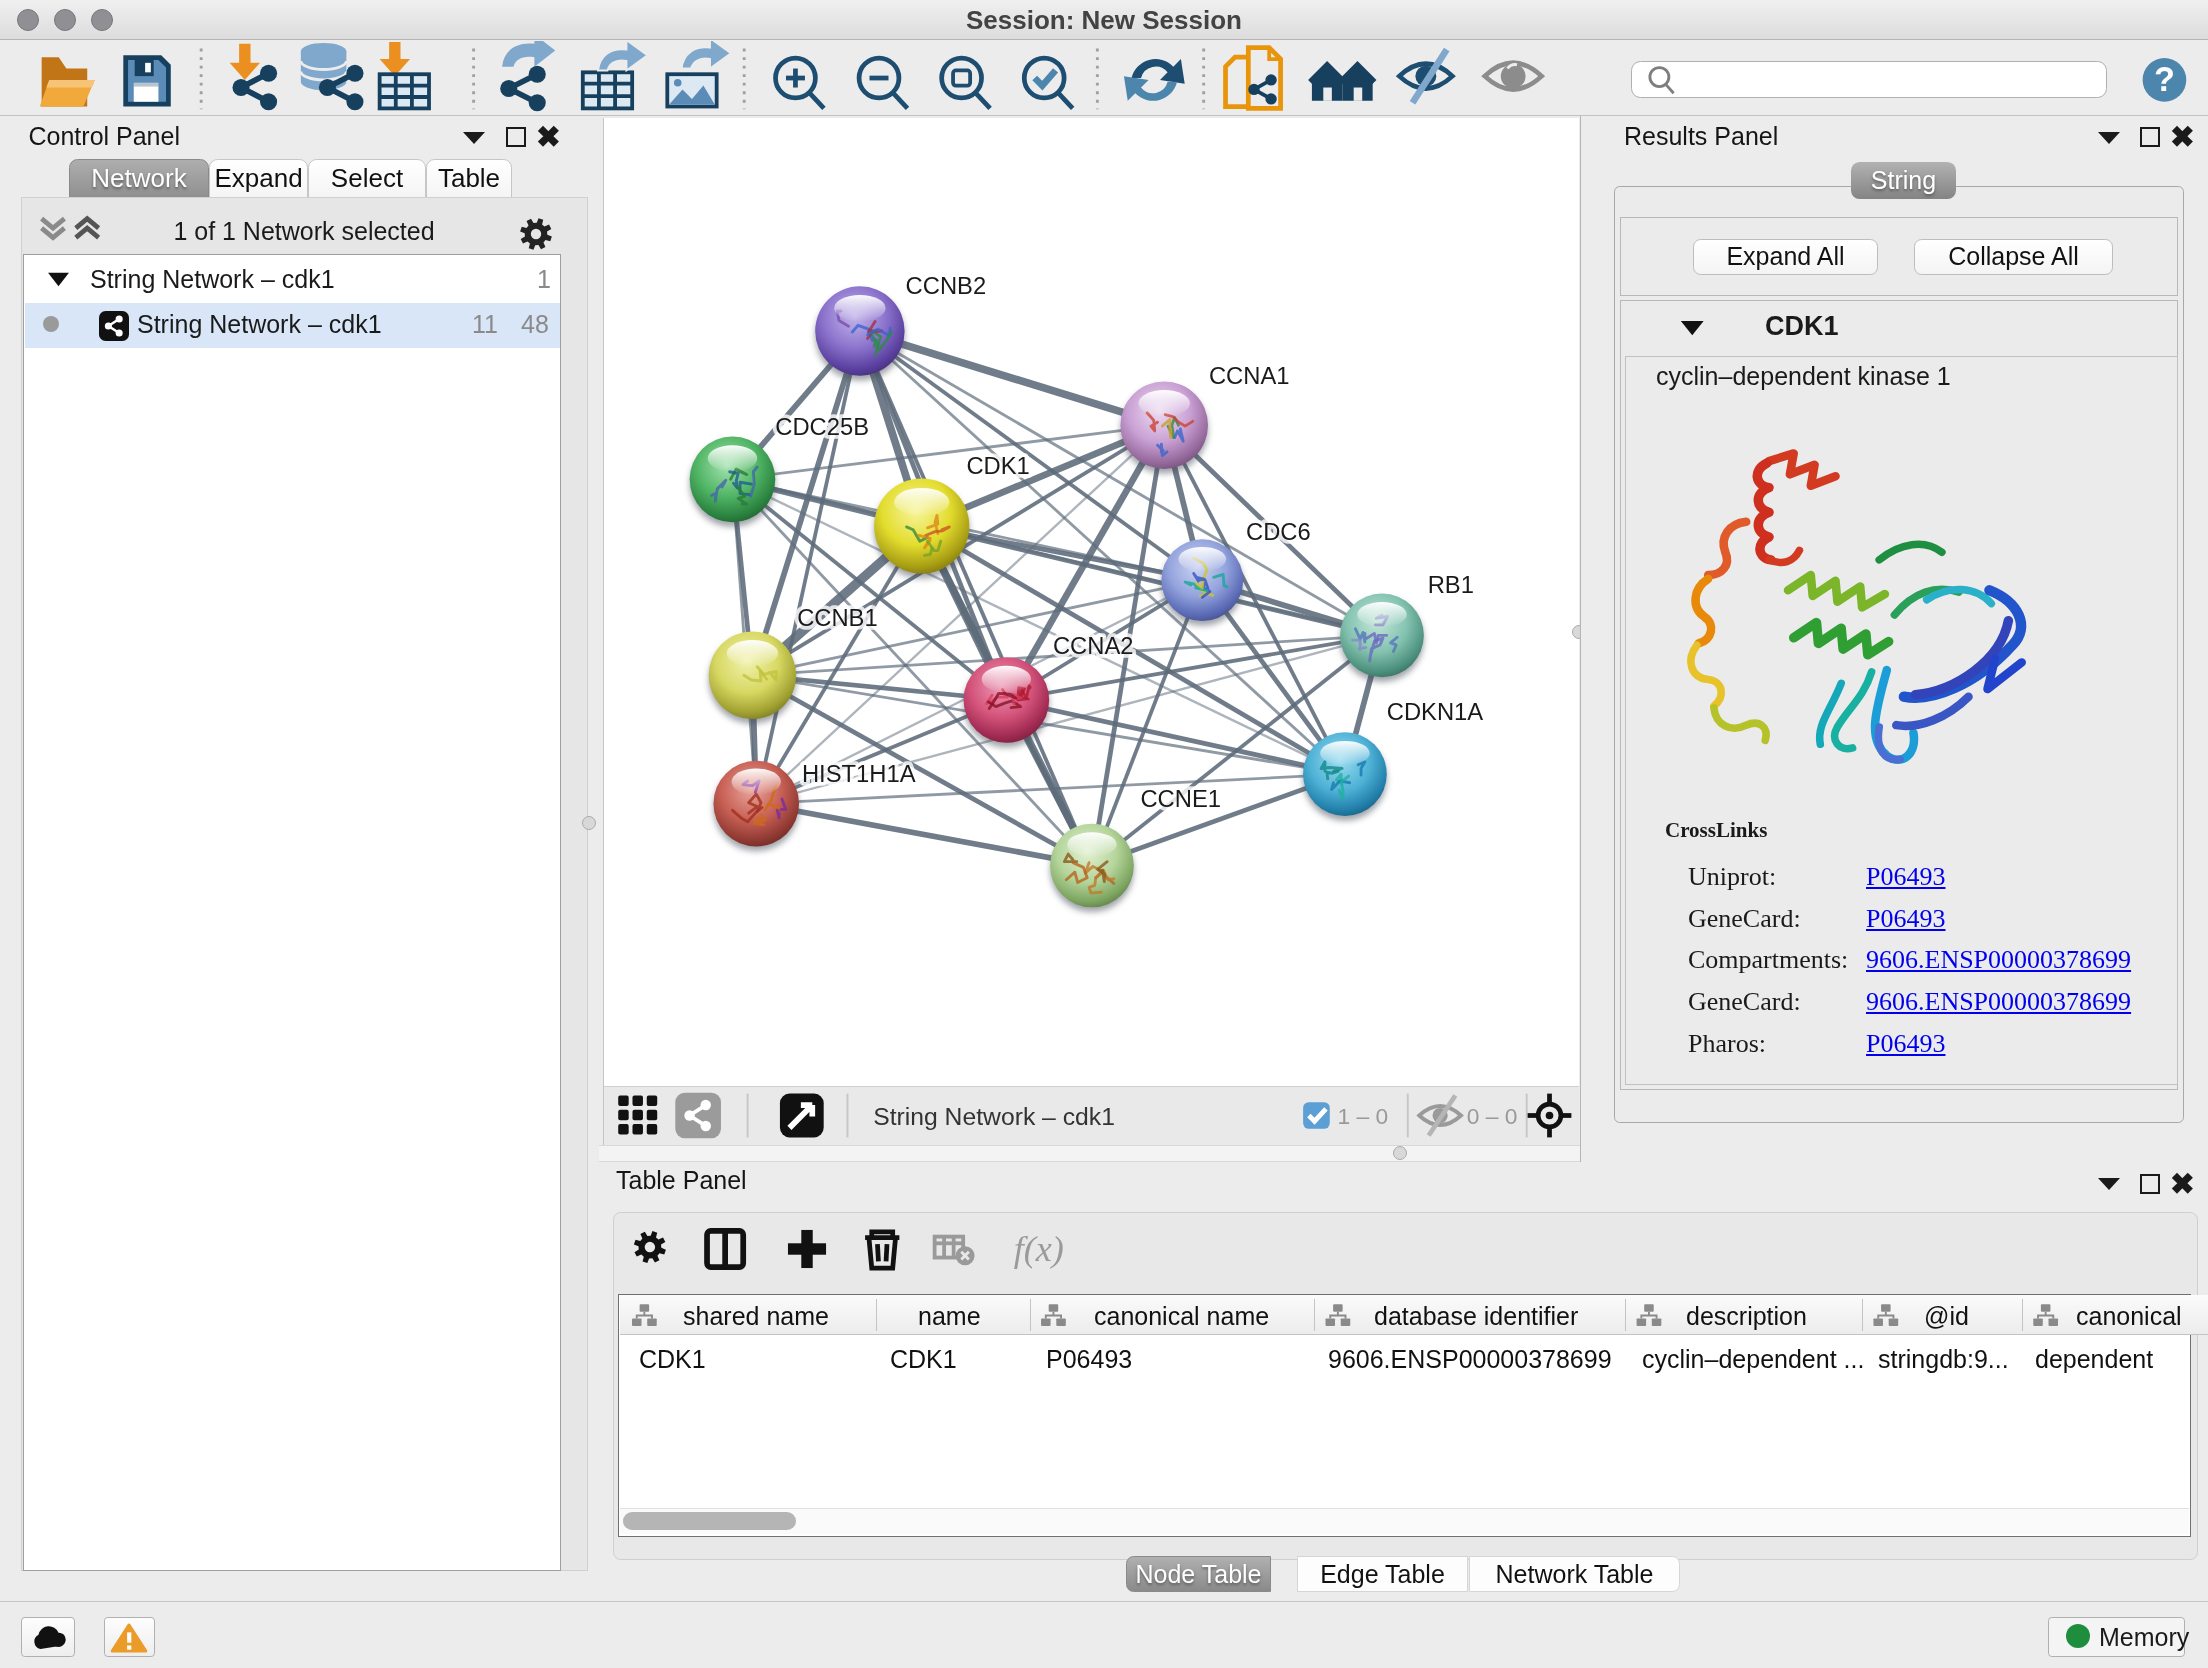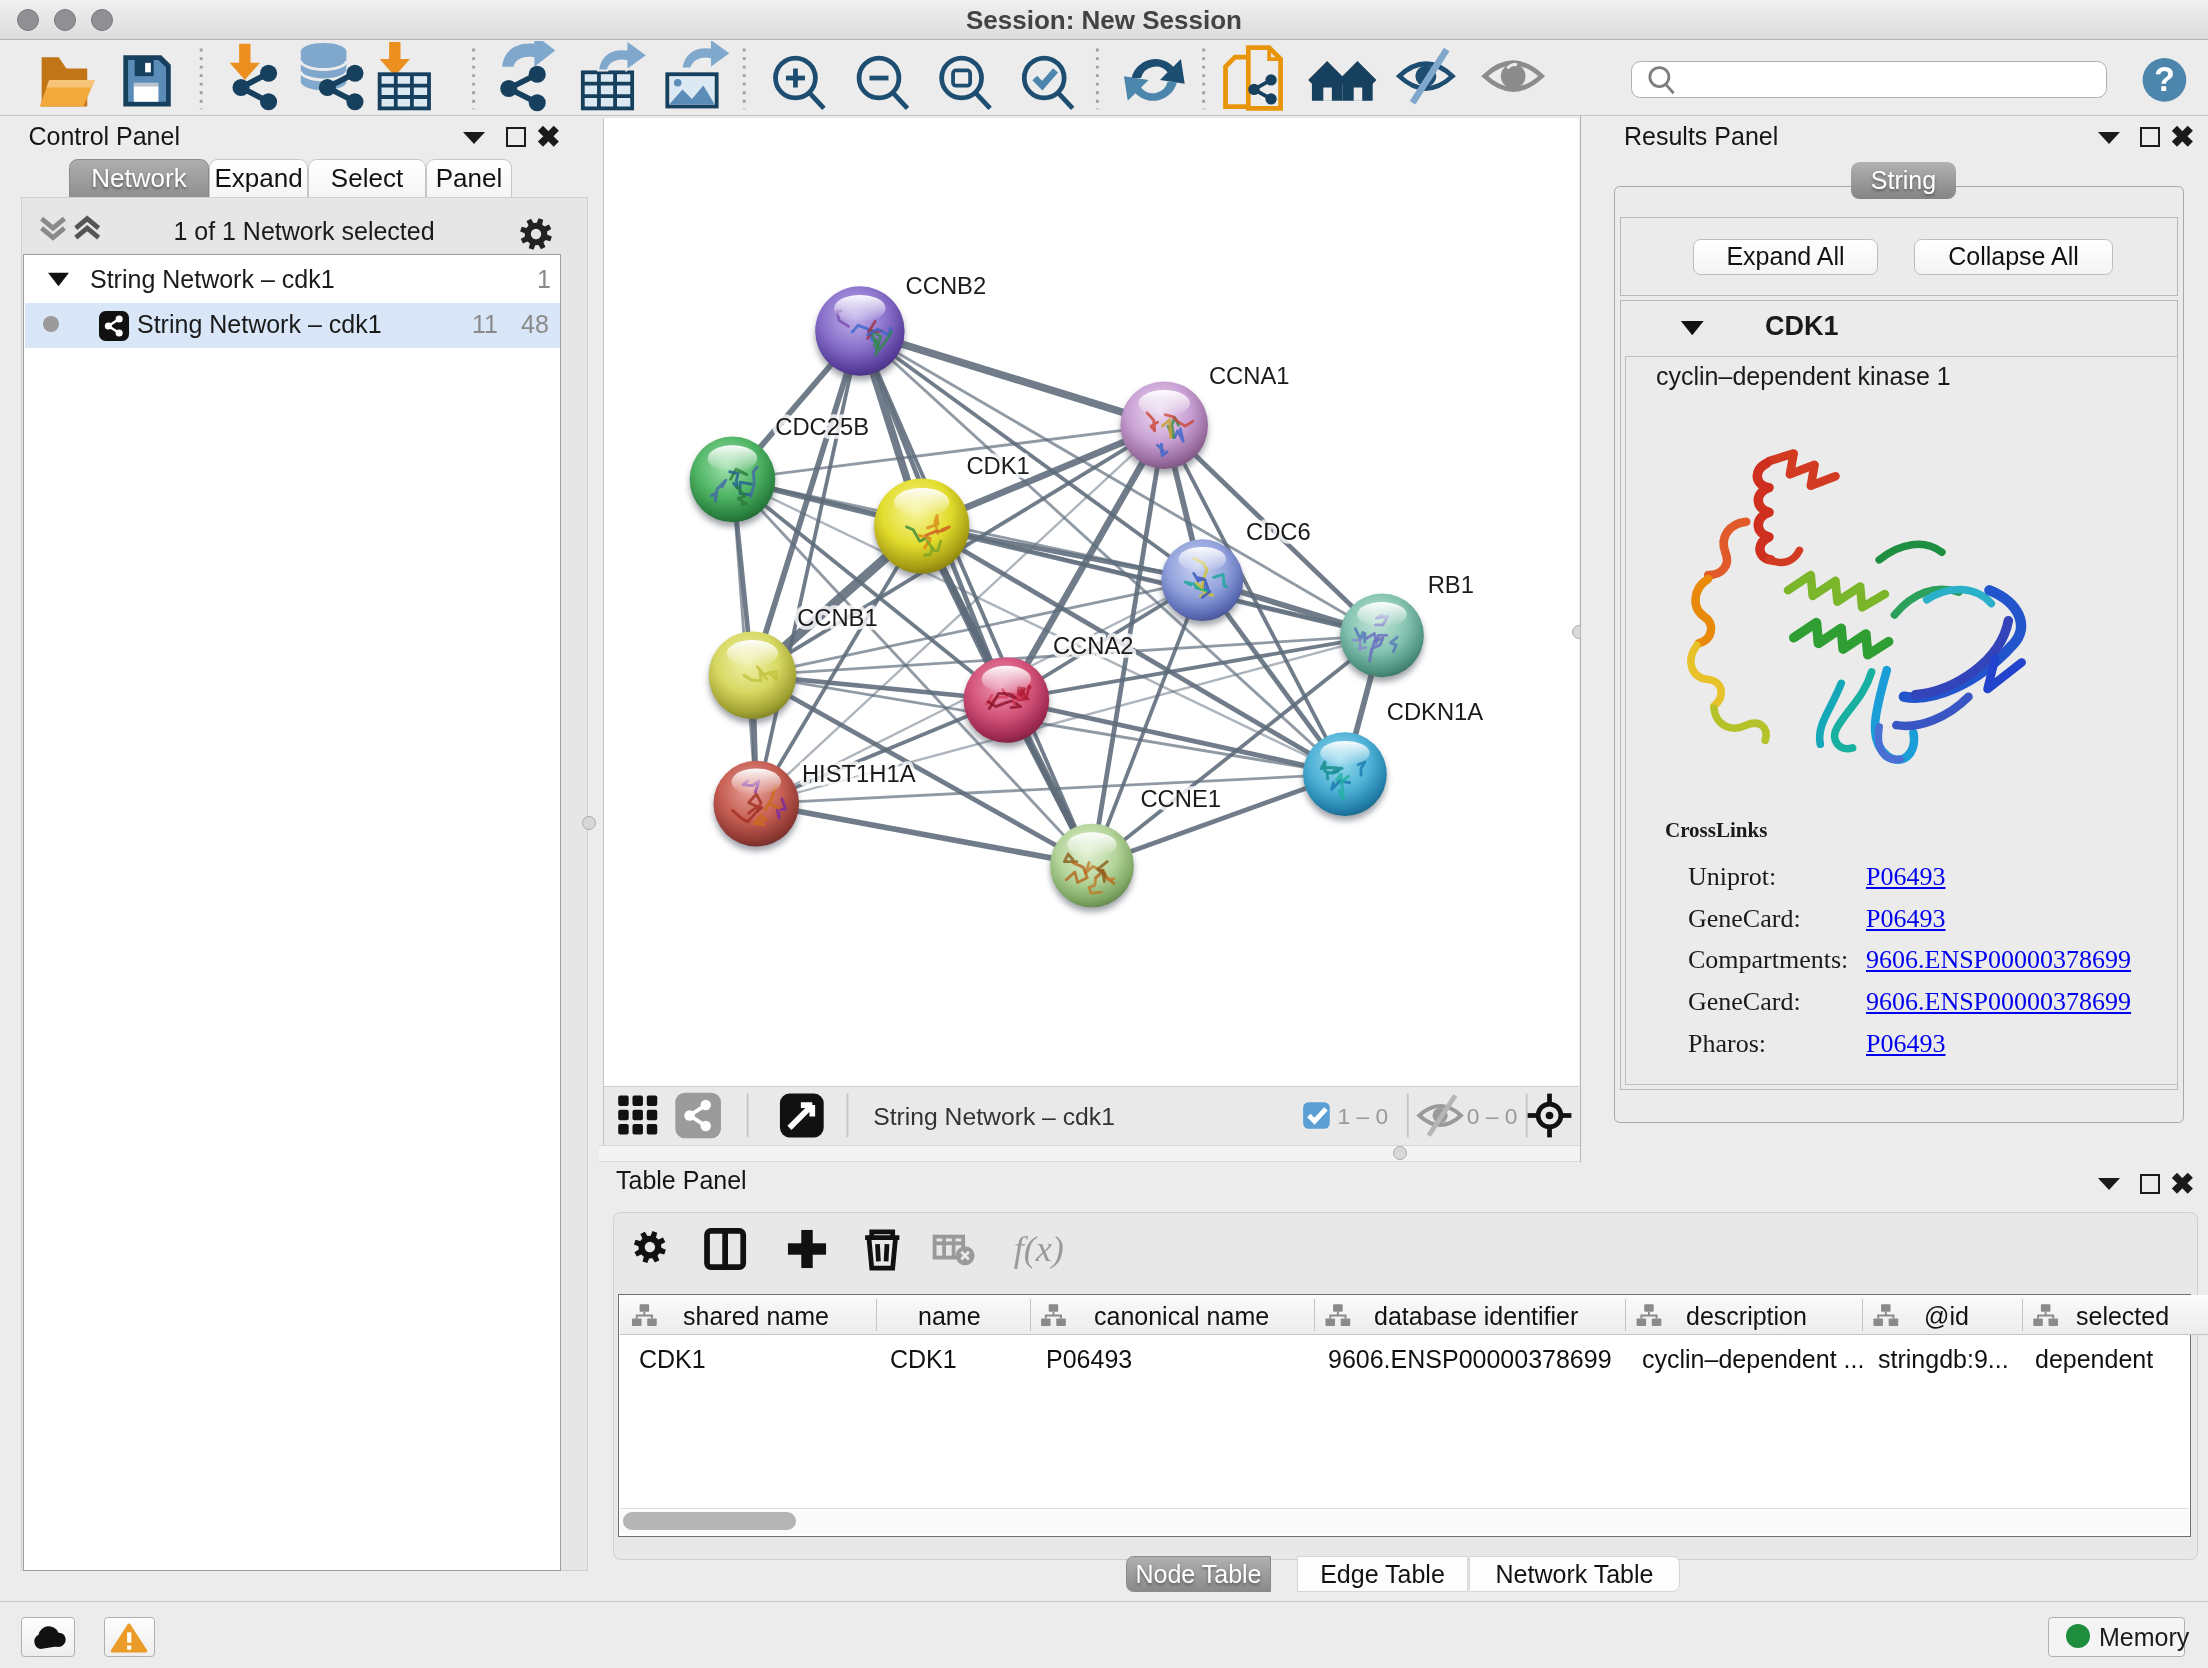--- a/index.html
+++ b/index.html
@@ -193,21 +193,21 @@
 </svg>
 
 <div class="abs cpanel"></div>
 <div class="abs phead" style="left:28.5px;top:122px">Control Panel</div>
 <div class="abs ptri" style="left:463px;top:132px"></div>
 <div class="abs psq" style="left:506px;top:127px"></div>
 <div class="abs px" style="left:536px;top:126px">✖</div>
 <div class="abs tab tabsel" style="left:69px;top:159px;width:140px">Network</div>
 <div class="abs tab" style="left:209px;top:159px;width:99px">Expand</div>
 <div class="abs tab" style="left:308px;top:159px;width:118px">Select</div>
-<div class="abs tab" style="left:426px;top:159px;width:86px">Panel</div>
+<div class="abs tab" style="left:426px;top:159px;width:86px">Table</div>
 <div class="abs" style="left:21px;top:197px;width:567px;height:1374px;background:#e6e6e6;border:1px solid #d0d0d0"></div>
 <svg class="abs" style="left:34px;top:211px" width="76" height="38" viewBox="0 0 80 40">
 <g stroke="#8a8a8a" stroke-width="5" fill="none">
 <path d="M8,8 l12,10 12,-10 M8,18 l12,10 12,-10"></path>
 </g>
 <g stroke="#555" stroke-width="5" fill="none">
 <path d="M44,18 l12,-10 12,10 M44,28 l12,-10 12,10"></path>
 </g>
 </svg>
 <div class="abs" style="left:114px;top:217px;width:380px;text-align:center;font-size:25px">1 of 1 Network selected</div>
@@ -690,21 +690,21 @@
 <div class="tsep" style="left:694px"></div>
 <div class="tsep" style="left:1005px"></div>
 <div class="tsep" style="left:1242px"></div>
 <div class="tsep" style="left:1402px"></div>
 <div class="hlabel" style="left:63px">shared name</div>
 <div class="hlabel" style="left:298px">name</div>
 <div class="hlabel" style="left:474px">canonical name</div>
 <div class="hlabel" style="left:754px">database identifier</div>
 <div class="hlabel" style="left:1066px">description</div>
 <div class="hlabel" style="left:1304px">@id</div>
-<div class="hlabel" style="left:1456px">selected</div>
+<div class="hlabel" style="left:1456px">canonical</div>
 <svg class="abs" style="left:12.4px;top:8.6px" width="1446" height="25" viewBox="0 0 1520 26">
 <g fill="#8a8a8a">
 <g id="sm">
           <rect x="8" y="0" width="10" height="8" rx="1"></rect>
           <rect x="0" y="15" width="10" height="8" rx="1"></rect>
           <rect x="16" y="15" width="10" height="8" rx="1"></rect>
           <path d="M13,8 v4 M5,15 v-3 h16 v3" stroke="#8a8a8a" stroke-width="2" fill="none"></path>
         </g>
 <use href="#sm" x="430"></use>
 <use href="#sm" x="729"></use>

